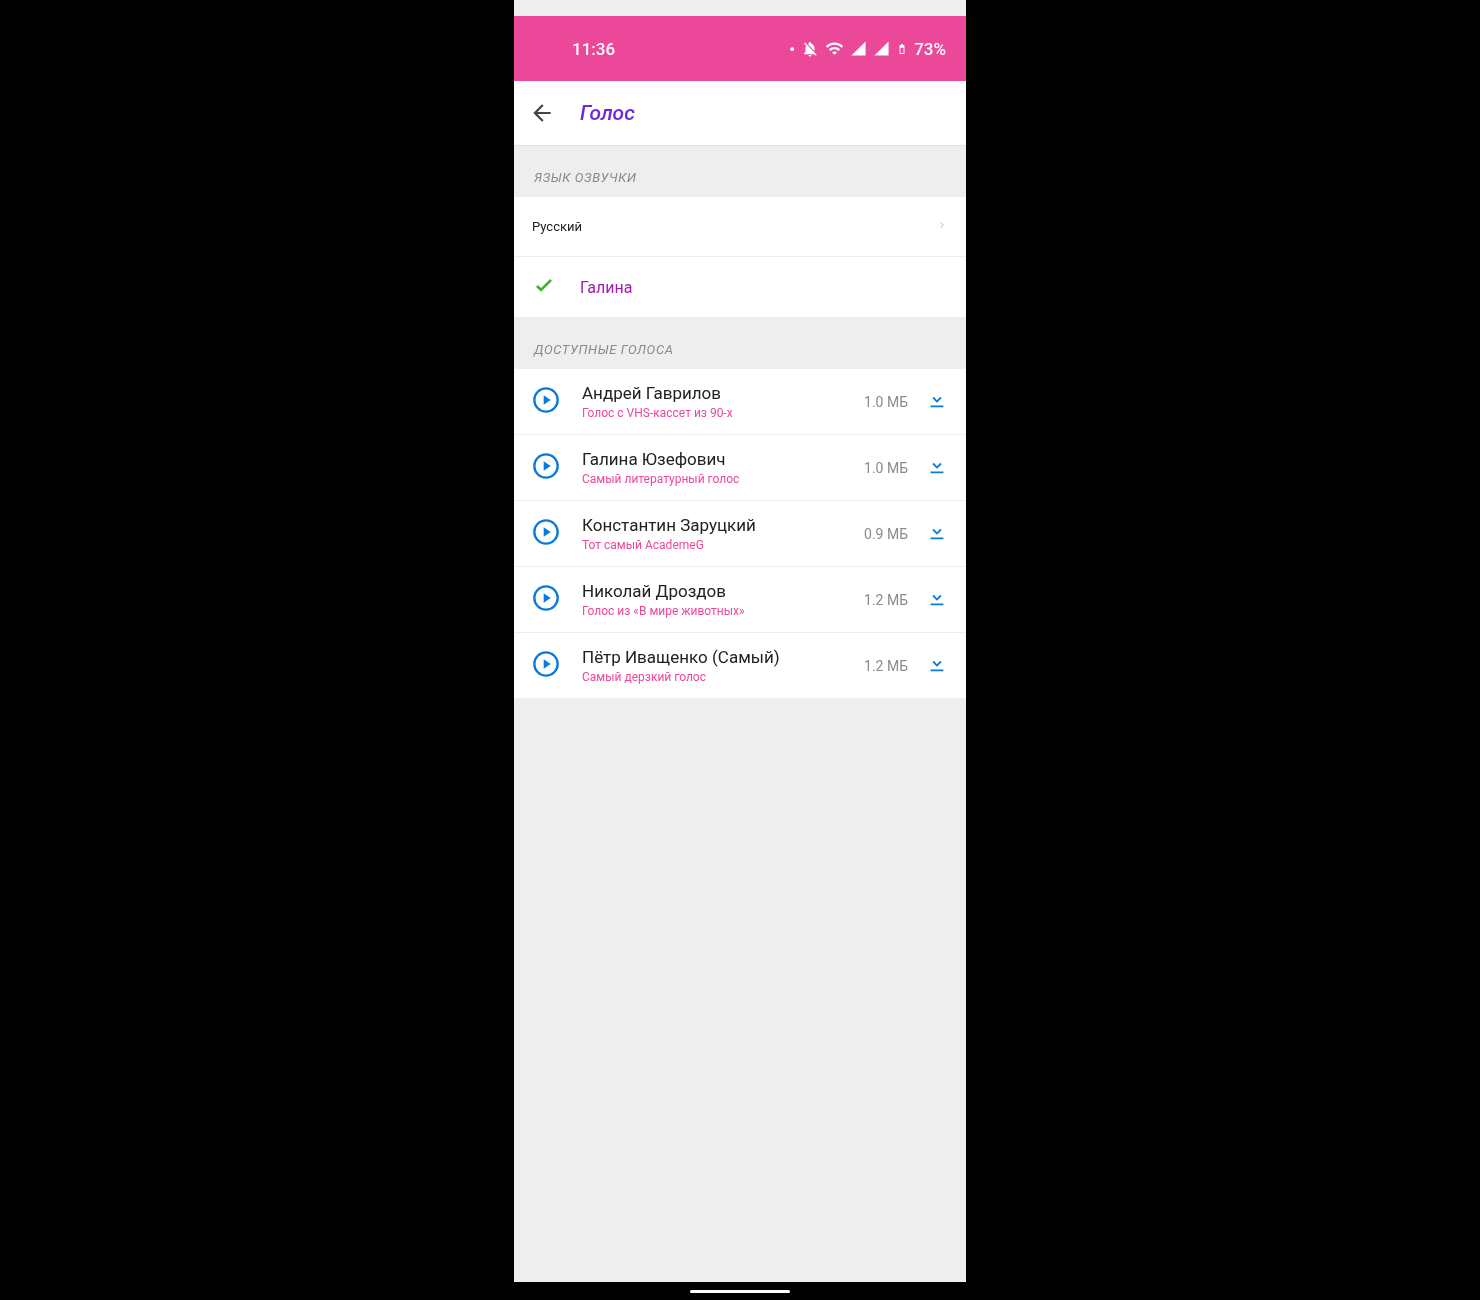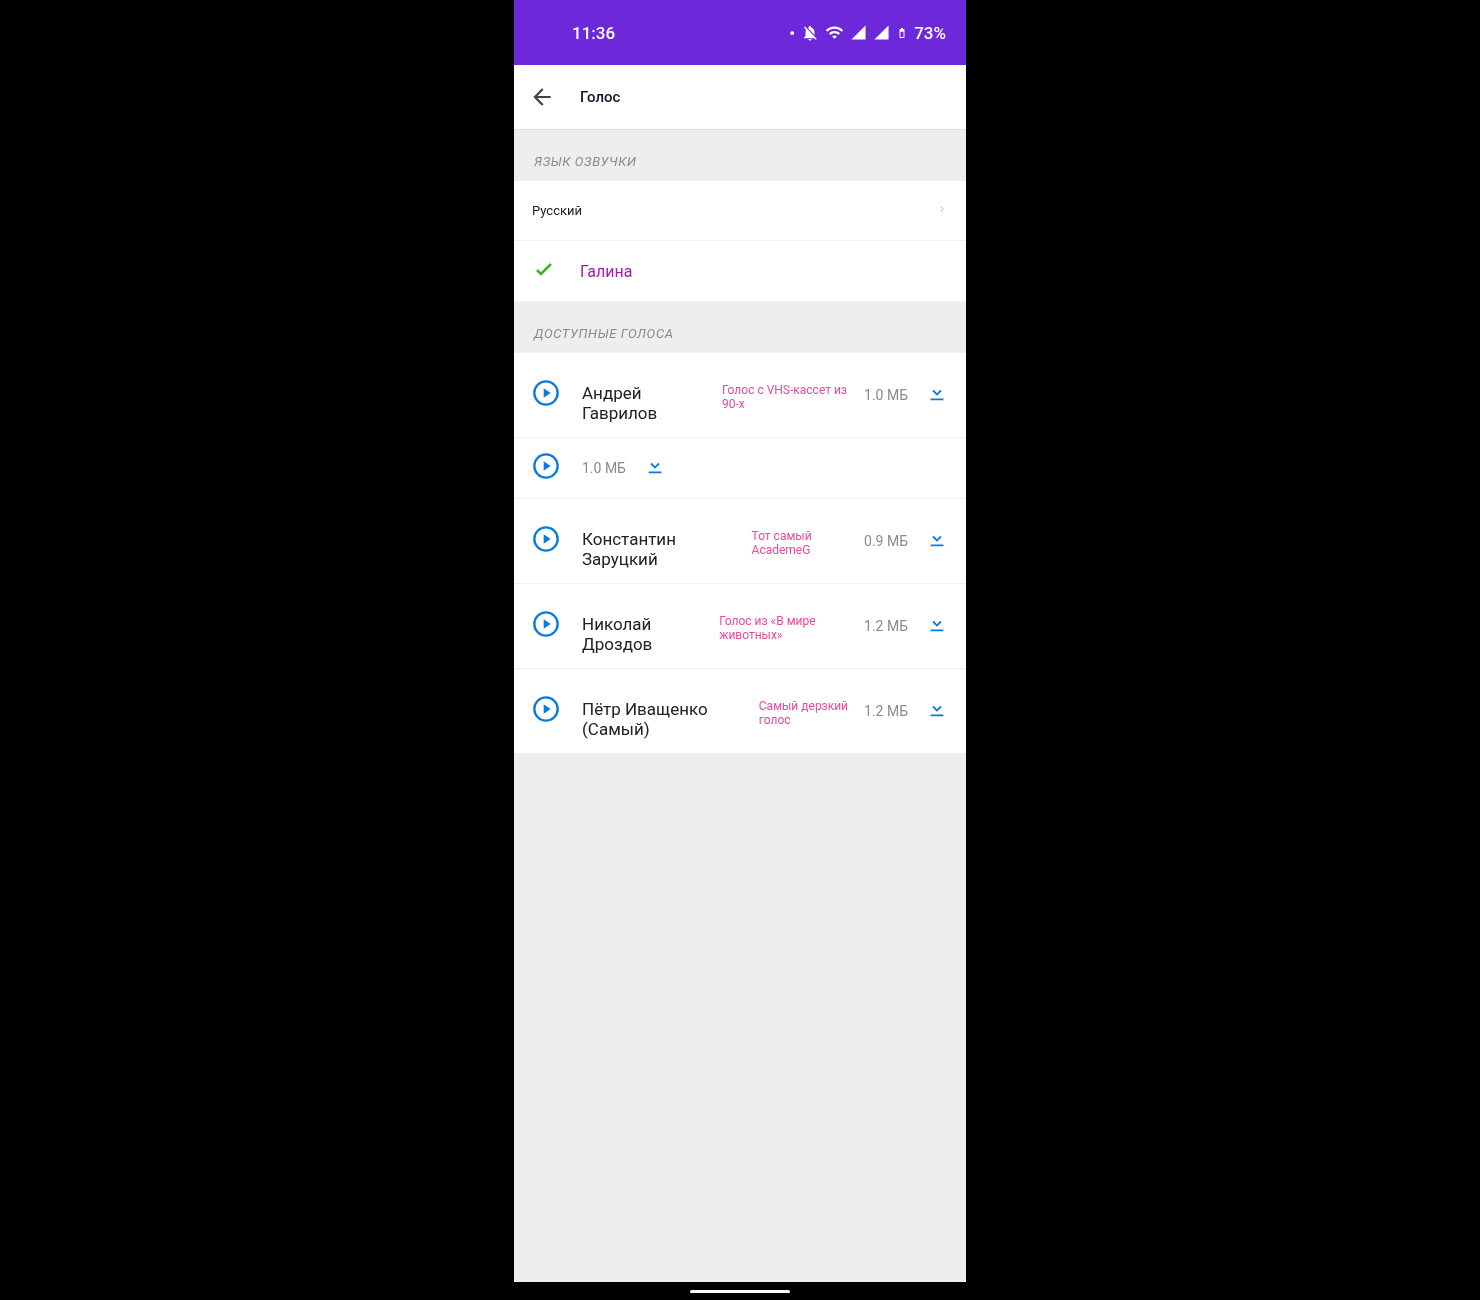--- a/index.html
+++ b/index.html
@@ -14,28 +14,29 @@
     .phone-screen {
       width: 452px;
       height: 1300px;
       background: #eeeeee;
       position: relative;
       display: flex;
       flex-direction: column;
     }
     .status-bar {
       height: 65px;
-      background: #6d28d9;
+      background: #ec4899;
       display: flex;
       align-items: center;
       justify-content: space-between;
       padding: 0 20px;
       color: #fff;
       font-size: 17px;
       font-weight: 500;
+      margin-top: 16px;
     }
     .status-left {
       padding-left: 38px;
     }
     .status-right {
       display: flex;
       align-items: center;
       gap: 6px;
     }
     .status-icon {
@@ -55,23 +56,24 @@
     .back-button {
       width: 28px;
       height: 28px;
       display: flex;
       align-items: center;
       justify-content: center;
       cursor: pointer;
       color: #444;
     }
     .app-title {
-      font-size: 15px;
+      font-size: 21px;
       font-weight: 500;
-      color: #0f172a;
+      color: #6d28d9;
+      font-style: italic;
     }
     .section-header {
       padding: 24px 20px 12px 20px;
       font-size: 13px;
       color: #8a8a8a;
       letter-spacing: 0.6px;
       text-transform: uppercase;
       font-style: italic;
     }
     .list-row {
@@ -107,23 +109,22 @@
       padding: 14px 18px;
     }
     .play-button {
       color: #0a7bde;
       margin-right: 22px;
       cursor: pointer;
     }
     .voice-text {
       flex: 1;
       display: flex;
-      flex-direction: row;
-      gap: 9px;
-      margin-top: 16px;
+      flex-direction: column;
+      gap: 3px;
     }
     .voice-name {
       font-size: 17px;
       color: #222;
     }
     .voice-desc {
       font-size: 12px;
       color: #ec4899;
     }
     .voice-size {
@@ -242,20 +243,24 @@
     </span>
   </div>
 
   <div class="list-row voice-row">
     <span class="play-button">
       <svg width="28" height="28" viewBox="0 0 24 24" fill="none" stroke="currentColor" stroke-width="2">
           <circle cx="12" cy="12" r="10"></circle>
           <path d="M10 8l6 4-6 4V8z" fill="currentColor" stroke="none"></path>
         </svg>
     </span>
+    <div class="voice-text">
+      <span class="voice-name">Галина Юзефович</span>
+      <span class="voice-desc">Самый литературный голос</span>
+    </div>
     <span class="voice-size">1.0 МБ</span>
     <span class="download-button">
       <svg width="22" height="22" viewBox="0 0 24 24" fill="currentColor">
           <path d="M19 20H5v-2h14v2zM12 2v10.17l3.59-3.58L17 10l-5 5-5-5 1.41-1.41L12 12.17V2h0z"></path>
         </svg>
     </span>
   </div>
 
   <div class="list-row voice-row">
     <span class="play-button">

